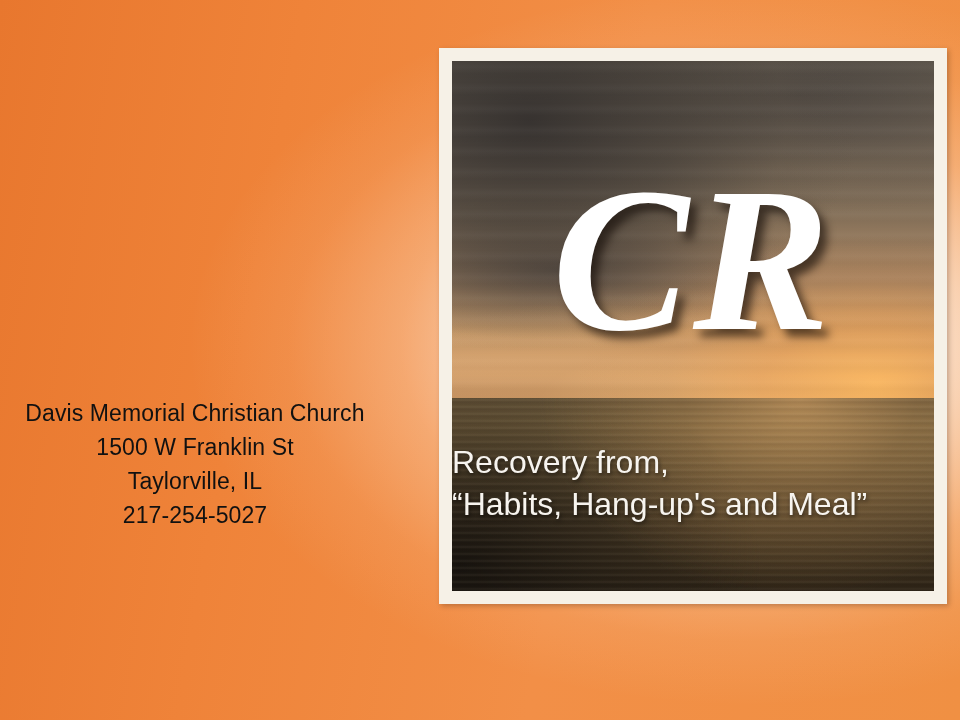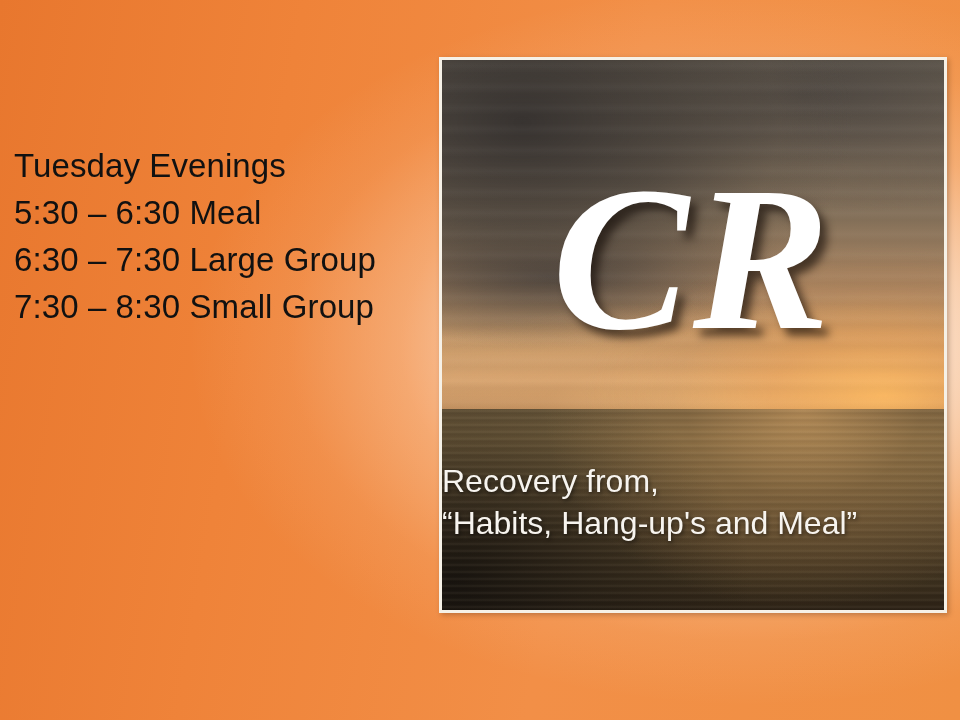--- a/index.html
+++ b/index.html
@@ -58,25 +58,25 @@
     line-height: 34px;
     letter-spacing: 0.1px;
   }
   .address .line { display: block; }
   .address .line.first { text-align: center; }
 
   
   .photo-frame {
     position: absolute;
     left: 439px;
-    top: 57px;
+    top: 48px;
     width: 508px;
     height: 556px;
     background: #f6f1e7;
-    padding: 3px;
+    padding: 13px;
     box-sizing: border-box;
     box-shadow: 2px 2px 5px rgba(60,30,10,0.28);
   }
   .photo {
     position: relative;
     width: 100%;
     height: 100%;
     overflow: hidden;
     background-color: #5d523f;
   }
@@ -218,27 +218,27 @@
   }
   .caption .line { display: block; white-space: nowrap; }
 </style>
 </head>
 <body>
 
 <div id="slide">
 
   <div class="left-col">
 
-    <div class="schedule">
-      <span class="line">Tuesday Evenings</span>
-      <span class="line">5:30 – 6:30 Meal</span>
-      <span class="line">6:30 – 7:30 Large Group</span>
-      <span class="line">7:30 – 8:30 Small Group</span>
+
+    <div class="address">
+      <span class="line first">Davis Memorial Christian Church</span>
+      <span class="line">1500 W Franklin St</span>
+      <span class="line">Taylorville, IL</span>
+      <span class="line">217-254-5027</span>
     </div>
-
 
   </div>
 
   <div class="photo-frame">
     <div class="photo">
       <div class="sky"></div>
       <div class="horizon"></div>
       <div class="water"></div>
 
       <div class="monogram">CR</div>

